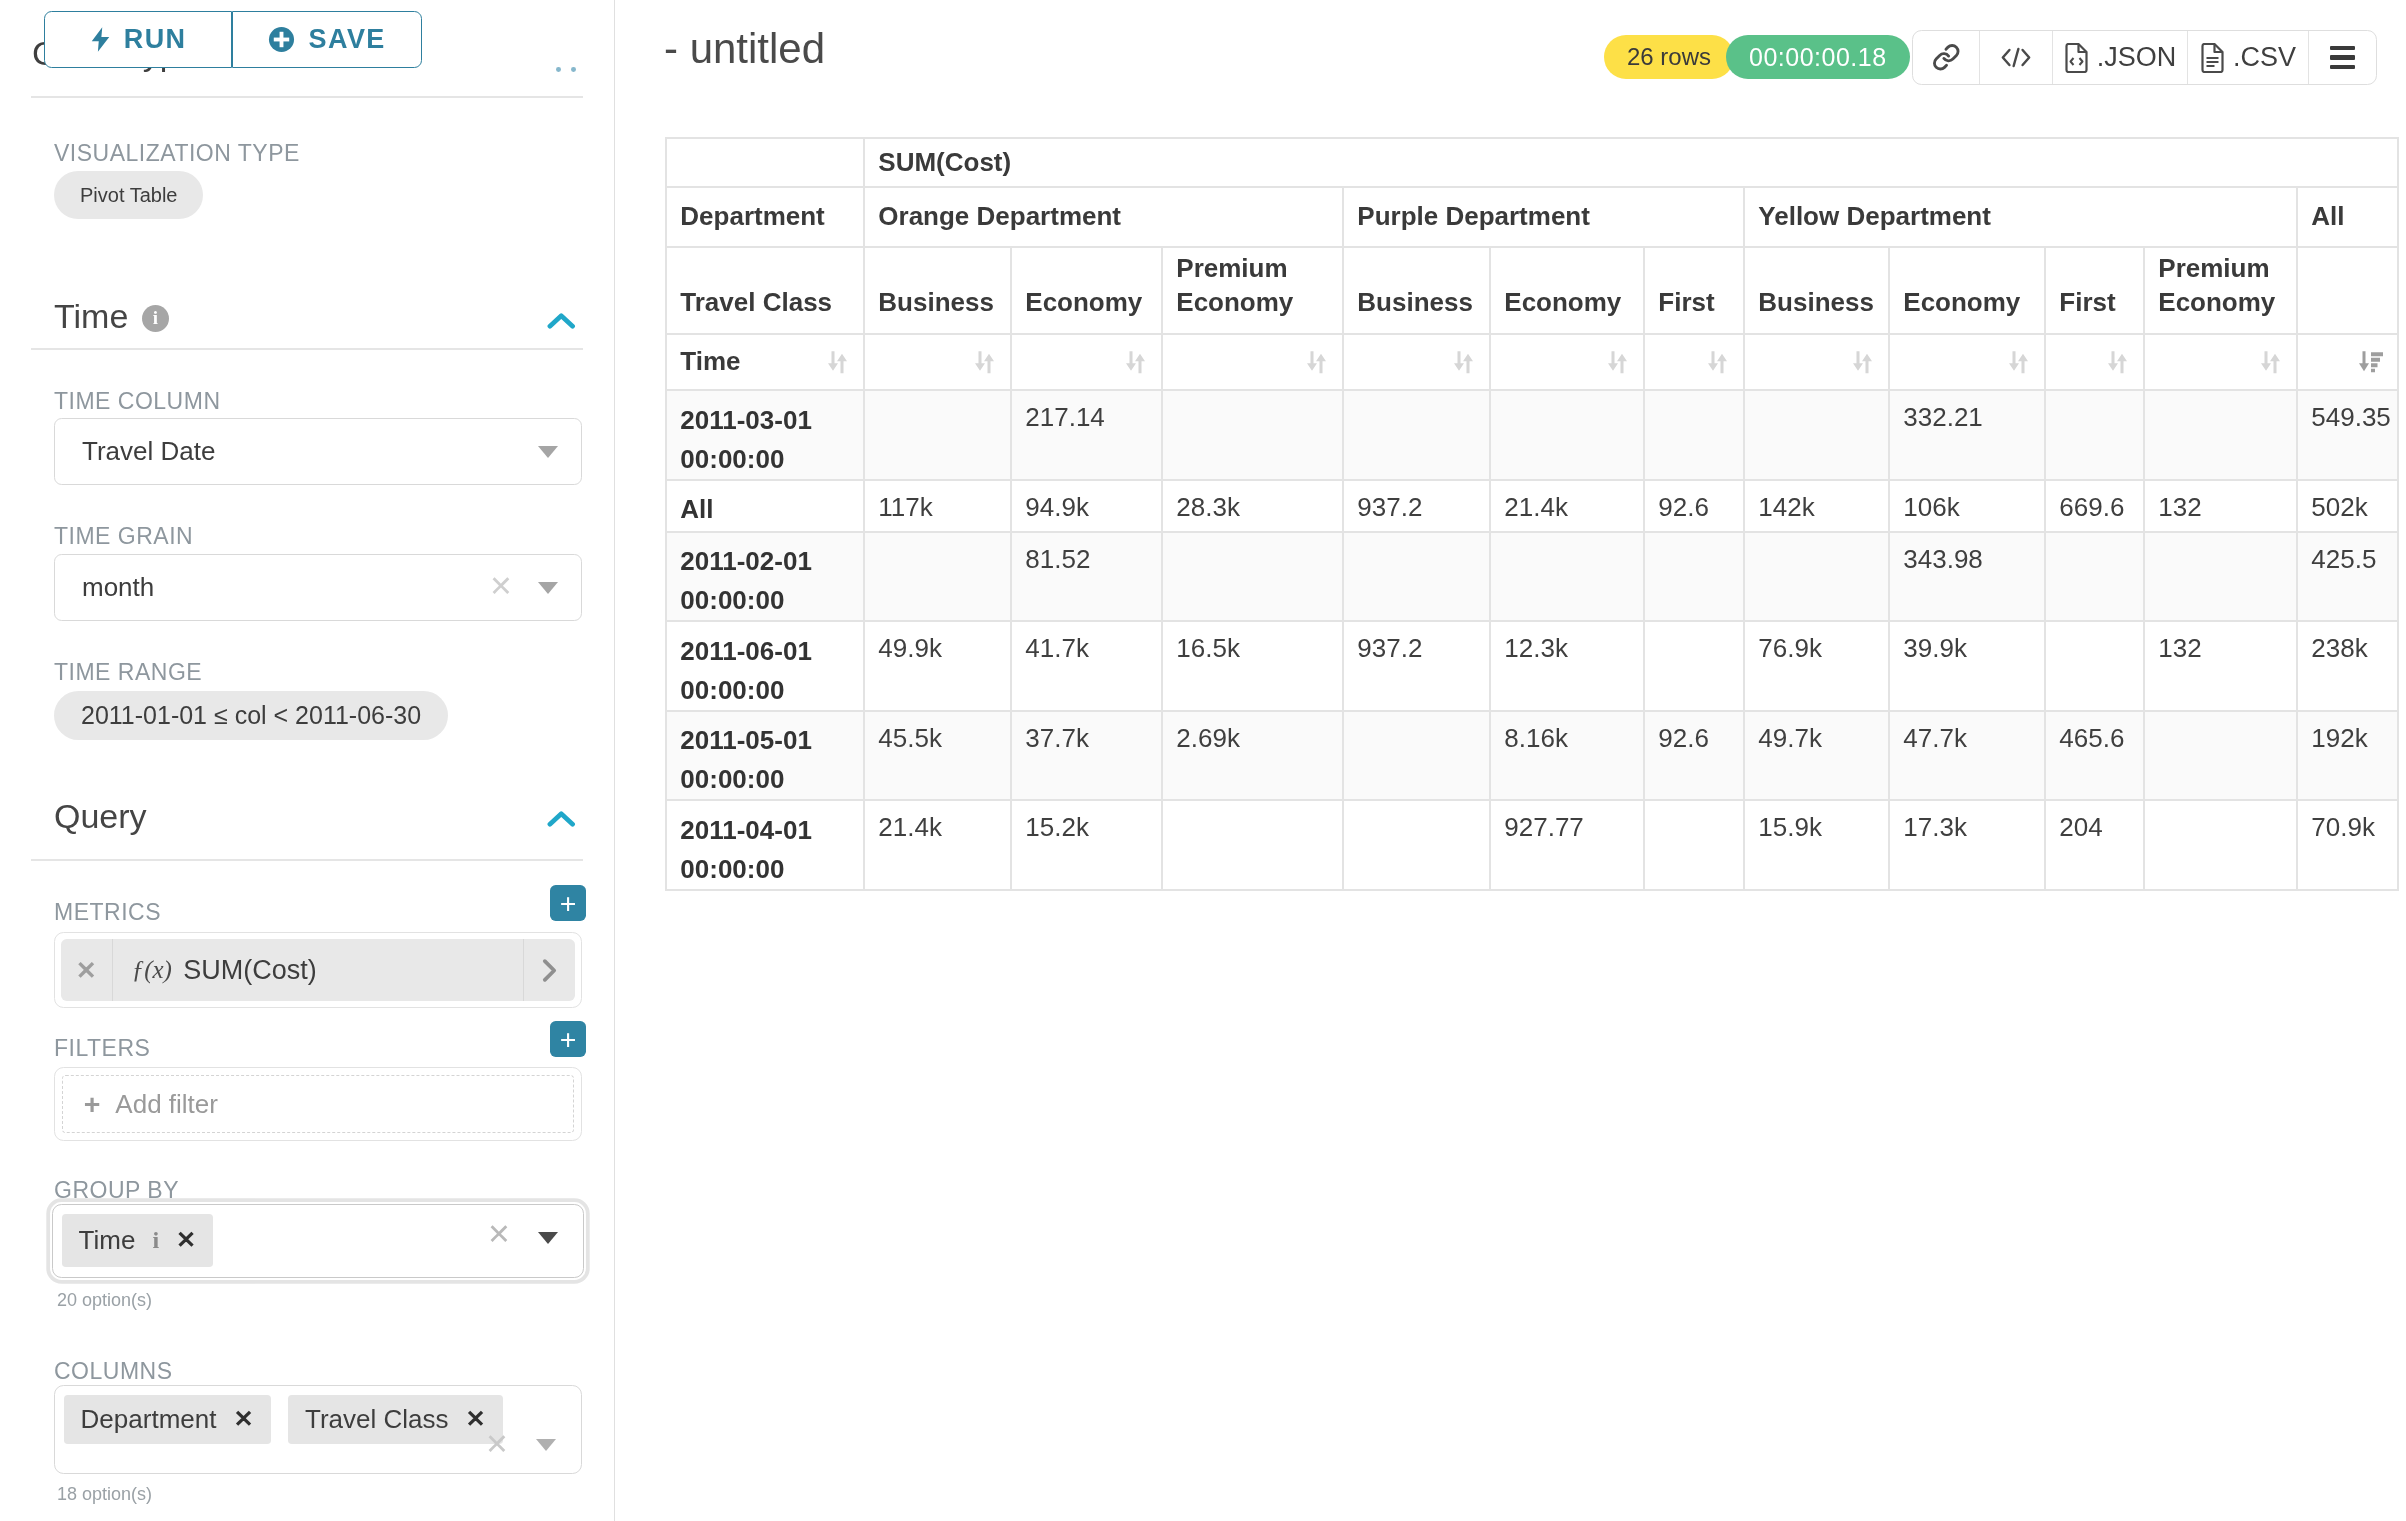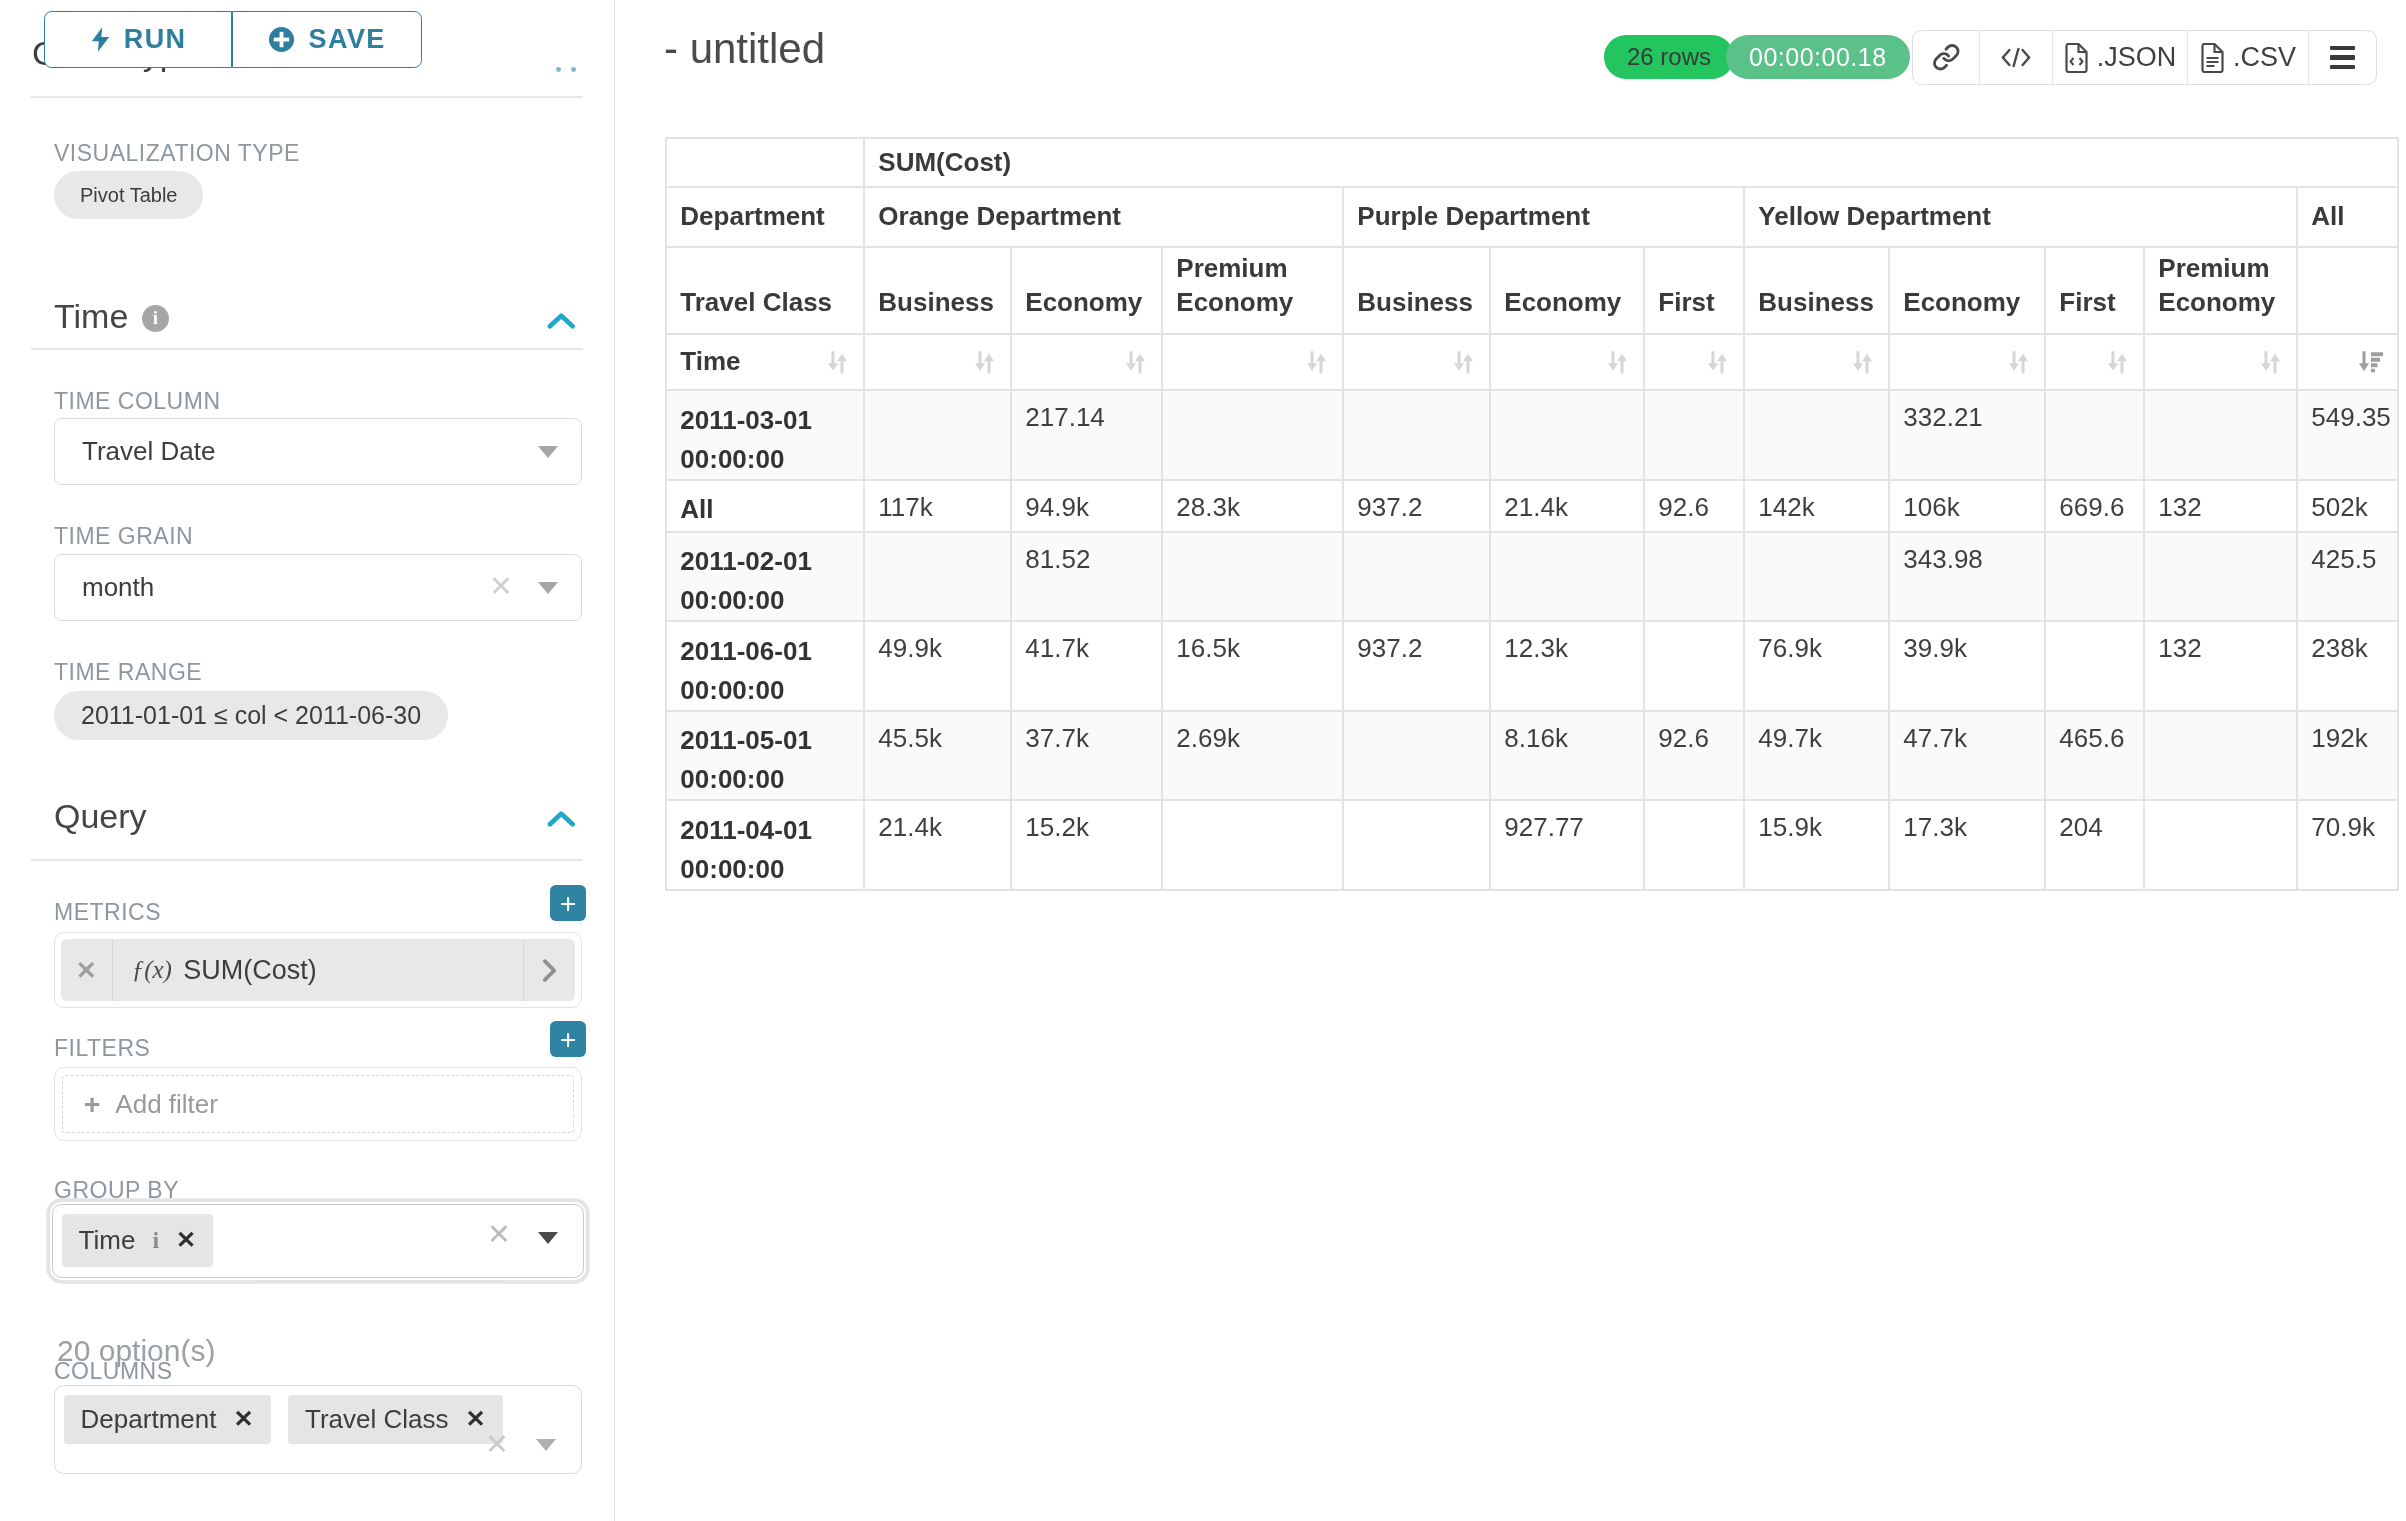--- a/index.html
+++ b/index.html
@@ -32,25 +32,25 @@
   .mp-arrow{margin-left:auto;width:51px;border-left:1.9px solid #d8d8d8;align-self:stretch;display:flex;align-items:center;justify-content:center;}
   .filterbox{position:absolute;left:54px;top:1067px;width:528px;height:74px;border:1.9px solid #e2e2e2;border-radius:9.5px;box-sizing:border-box;padding:6.7px;}
   .filterdash{height:100%;border:1.9px dashed #d4d4d4;border-radius:3.8px;box-sizing:border-box;display:flex;align-items:center;padding-left:21px;gap:15px;color:#9a9a9a;}
   .filterdash .plus{font-size:28.5px;font-weight:600;}
   .filterdash .ph{font-size:26px;}
   .tokenbox{position:absolute;background:#fff;border:1.9px solid #cfcfcf;border-radius:9.5px;box-sizing:border-box;padding:8.6px;}
   .focusring{box-shadow:0 0 0 1.9px #fff,0 0 0 5.7px #e4e4e4;border-color:#c9c9c9;}
   .chip{display:inline-flex;align-items:center;height:53px;background:#e5e5e5;border-radius:3.8px;padding:0 17px;gap:17px;font-size:26px;color:#3d3d3d;}
   .chip .x{font-size:24px;font-weight:700;color:#2f2f2f;cursor:pointer;}
   .chip .inf{color:#8a8a8a;font-weight:700;font-family:"Liberation Serif",serif;font-size:24px;}
-  .hint{position:absolute;left:57px;font-size:30px;color:#9aa1a6;margin-top:44px;}
+  .hint{position:absolute;left:57px;font-size:18px;color:#9aa1a6;}
   
   .page-title{position:absolute;left:664px;top:25px;font-size:42px;font-weight:500;color:#4a4a4a;}
   .badge{position:absolute;top:35px;height:44px;display:inline-flex;align-items:center;border-radius:22px;padding:0 23px;font-size:24px;}
-  .badge.rows{left:1604px;background:#22c55e;color:#3a3a3a;}
+  .badge.rows{left:1604px;background:#fde047;color:#3a3a3a;}
   .badge.timer{left:1726px;color:#fff;font-size:25px;letter-spacing:0.5px;}
   .btn-group{position:absolute;left:1912px;top:30px;height:55px;width:465px;border:1.9px solid #dedede;border-radius:9.5px;box-sizing:border-box;display:flex;background:#fff;}
   .bg-seg{display:flex;align-items:center;justify-content:center;gap:7.6px;border-right:1.9px solid #e3e3e3;cursor:pointer;color:#3f3f3f;font-size:27px;}
   .bg-seg:last-child{border-right:none;}
   .hamb{display:flex;flex-direction:column;gap:4.8px;}
   .hamb i{width:25px;height:4.8px;background:#3a3a3a;border-radius:1px;}
   
   .pivot-wrap{position:absolute;left:665px;top:137px;}
   table.pivot{border-collapse:collapse;table-layout:fixed;background:#fff;}
   .pivot th,.pivot td{border:2.9px solid #e3e3e3;overflow:hidden;box-sizing:border-box;}

